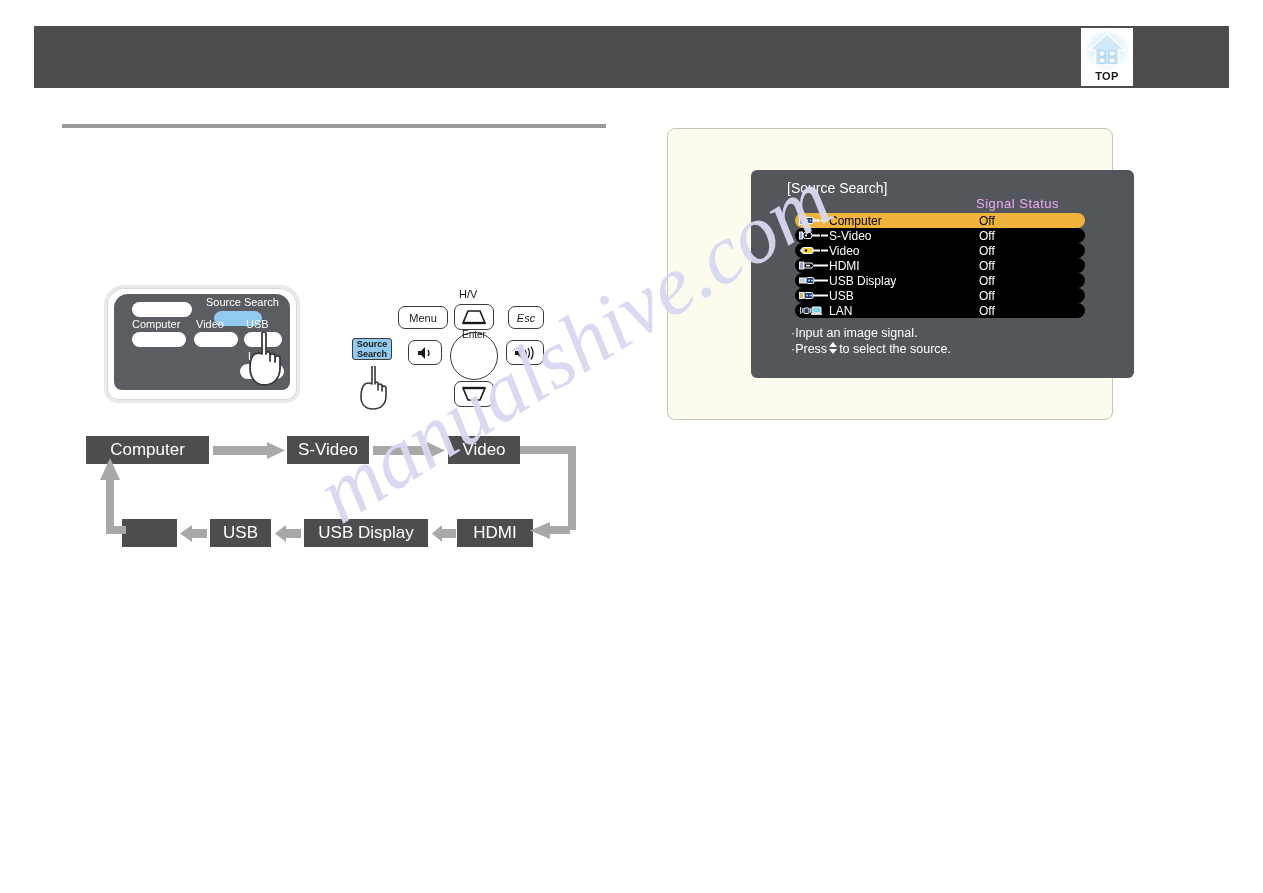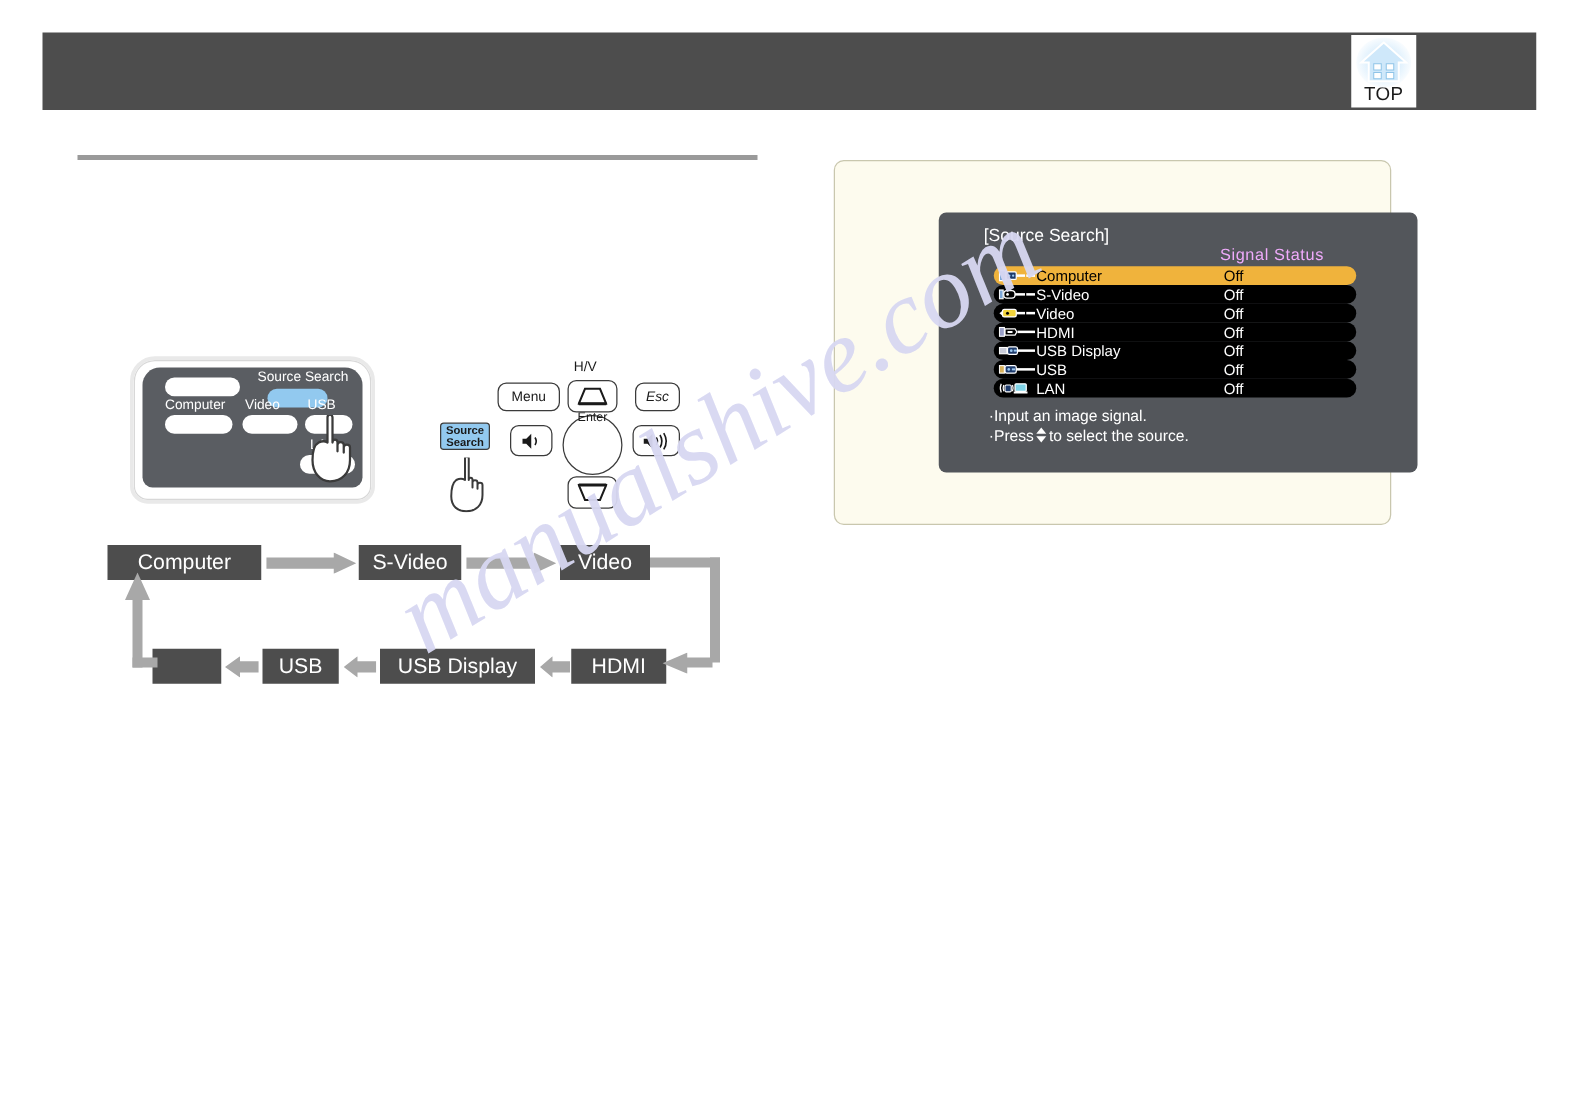--- a/index.html
+++ b/index.html
@@ -48,22 +48,22 @@
   }
   #top-logo .glow {
     position: absolute;
     left: 1px; top: 0px;
     width: 44px; height: 40px;
     border-radius: 50%;
     background: radial-gradient(ellipse at center, #cfe9fb 10%, #e3f2fd 45%, #ffffff 78%);
   }
   #top-logo svg { position: relative; }
   #top-logo .top-word {
-    font-size: 15px;
-    font-weight: normal;
+    font-size: 11px;
+    font-weight: bold;
     color: #1a1a1a;
     letter-spacing: 0.4px;
     line-height: 14px;
     margin-top: -1px;
   }
 
   
   #section-rule {
     position: absolute;
     left: 62px;

